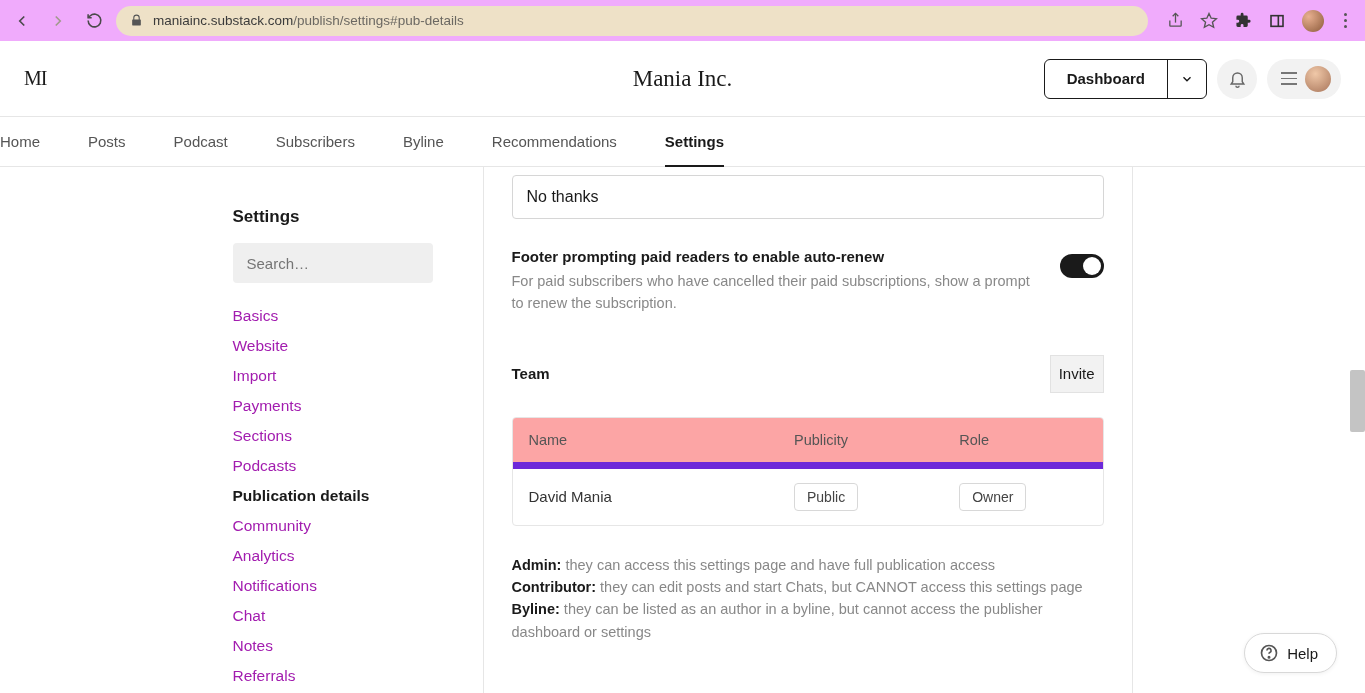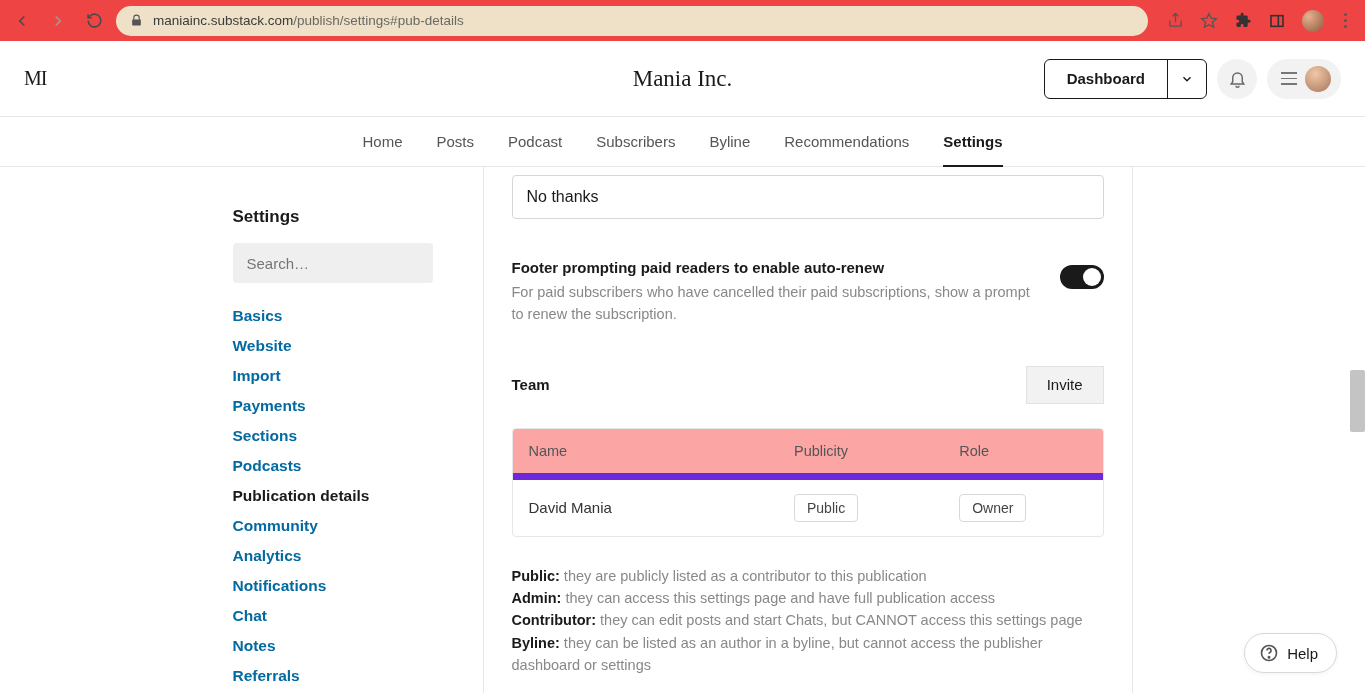--- a/index.html
+++ b/index.html
@@ -1,19 +1,19 @@
 <!DOCTYPE html>
 <html><head>
 <meta charset="utf-8">
 <style>
   * { box-sizing: border-box; margin: 0; padding: 0; }
   body { font-family: -apple-system, BlinkMacSystemFont, "Segoe UI", Helvetica, Arial, sans-serif; font-size: 14px; color: #1a1a1a; background: #fff; }
   
   
-  .browser-bar { height: 41px; background: #ef4444; display: flex; align-items: center; padding: 0 8px; gap: 8px; }
+  .browser-bar { height: 41px; background: #f0abfc; display: flex; align-items: center; padding: 0 8px; gap: 8px; }
   .nav-btn { width: 28px; height: 28px; display:flex; align-items:center; justify-content:center; color:#4a4a4a; border-radius:50%; cursor:pointer;}
   .nav-btn.disabled { color: #a09a8c; }
   .url-bar { flex:1; height:30px; background:#eee1c7; border-radius:15px; display:flex; align-items:center; padding:0 14px; gap:10px; color:#3b3b3b; font-size:13.5px; }
   .url-text .path { color:#6b6862; }
   .url-right { display:flex; align-items:center; gap:16px; margin-left:10px; margin-right:6px;}
   .chrome-icon { width:18px; height:18px; color:#444; display:flex; align-items:center; justify-content:center;}
   .avatar-small { width:22px; height:22px; border-radius:50%; background: radial-gradient(circle at 30% 30%, #e8b090, #8b5a3a); }
   .chrome-menu-dots { display:flex; flex-direction:column; gap:3px; padding:4px;}
   .chrome-menu-dots span{width:3px;height:3px;background:#555;border-radius:50%;}
   
@@ -25,51 +25,51 @@
   .dash-group { display:flex; border:1.5px solid #1a1a1a; border-radius:6px; height:40px; overflow:hidden;}
   .dash-btn { padding:0 22px; display:flex; align-items:center; font-weight:600; font-size:15px; cursor:pointer; border-right:1.5px solid #1a1a1a;}
   .dash-caret { width:38px; display:flex; align-items:center; justify-content:center; cursor:pointer;}
   .round-btn { width:40px; height:40px; border-radius:50%; background:#f2f2f2; display:flex; align-items:center; justify-content:center; cursor:pointer;}
   .acct-btn { display:flex; align-items:center; gap:8px; padding:0 10px 0 14px; height:40px; background:#f2f2f2; border-radius:20px; cursor:pointer;}
   .acct-avatar { width:26px; height:26px; border-radius:50%; background: radial-gradient(circle at 40% 30%, #f0c8a8, #a8755a); }
   .burger { display:flex; flex-direction:column; gap:4px;}
   .burger span{width:16px;height:1.5px;background:#777;}
   
   
-  .nav-tabs { height:50px; border-bottom:1px solid #e6e6e6; display:flex; justify-content:center; gap:34px; align-items:center;}
+  .nav-tabs { height:50px; border-bottom:1px solid #e6e6e6; display:flex; justify-content:flex-start; gap:48px; align-items:center;}
   .nav-tab { font-size:15px; color:#555; cursor:pointer; height:100%; display:flex; align-items:center; position:relative;}
   .nav-tab.active { color:#1a1a1a; font-weight:600;}
   .nav-tab.active::after { content:""; position:absolute; bottom:-1px; left:0; right:0; height:2px; background:#1a1a1a;}
   
   
   .main { display:flex; justify-content:center; }
   .content-wrap { width: 900px; display:flex; gap:0; position:relative; padding-top: 40px;}
   
   .sidebar { width: 230px; flex-shrink:0; }
   .sidebar h2 { font-size:17px; font-weight:700; margin-bottom:16px; }
   .search-box { width:200px; height:40px; background:#efefef; border:none; border-radius:4px; padding:0 14px; font-size:15px; color:#888; margin-bottom:18px; outline:none;}
-  .side-item { font-size:15.5px; color:#0369a1; padding:6px 0; cursor:pointer;font-weight:bold;}
+  .side-item { font-size:15.5px; color:#a21caf; padding:6px 0; cursor:pointer;}
   .side-item.active { color:#1a1a1a; font-weight:700;}
   
   .panel { flex:1; border:1px solid #e6e6e6; border-radius:6px; border-top:none; border-top-left-radius:0; border-top-right-radius:0; padding: 0 28px 32px 28px; min-height:500px; margin-left:20px;}
   
   .text-input { width:100%; height:44px; border:1px solid #d6d6d6; border-radius:4px; padding:0 14px; font-size:16px; color:#1a1a1a; outline:none; font-family:inherit;}
   
-  .section-block { margin-top:40px; }
+  .section-block { margin-top:29px; }
   .section-title-row { display:flex; align-items:flex-start; gap:20px;}
   .section-title-row .txt { flex:1;}
   .section-heading { font-size:15px; font-weight:600; color:#1a1a1a; margin-bottom:6px;}
   .section-desc { font-size:14.5px; color:#888; line-height:1.5;}
   
   .toggle { width:44px; height:24px; background:#1a1a1a; border-radius:12px; position:relative; cursor:pointer; flex-shrink:0; margin-top:6px;}
   .toggle::after { content:""; position:absolute; right:3px; top:3px; width:18px; height:18px; background:#fff; border-radius:50%;}
   
   .team-header { display:flex; align-items:center; margin-top:40px;}
   .team-header h3 { font-size:15px; font-weight:600;}
-  .invite-btn { margin-left:auto; height:38px; padding:0 20px; background:#f2f2f2; border:1px solid #e2e2e2; border-radius:0; font-size:15px; font-weight:500; color:#1a1a1a; cursor:pointer;}
+  .invite-btn { margin-left:auto; height:38px; padding:0 8px; background:#f2f2f2; border:1px solid #e2e2e2; border-radius:0; font-size:15px; font-weight:500; color:#1a1a1a; cursor:pointer;}
   
   .team-table { width:100%; border:1px solid #e6e6e6; border-radius:4px; margin-top:24px; border-collapse:separate; border-spacing:0; overflow:hidden;}
   .team-table th { text-align:left; font-weight:400; font-size:14.5px; color:#555; background:#fca5a5; padding:14px 16px; border-bottom:7px solid #6d28d9;}
   .team-table td { padding:14px 16px; font-size:15px; color:#333;}
   .pill { display:inline-block; padding:5px 12px; border:1px solid #d8d8d8; border-radius:4px; font-size:14px; color:#444;}
   
   .role-defs { margin-top:28px; font-size:14.5px; color:#888; line-height:1.55;}
   .role-defs b { color:#1a1a1a; font-weight:600;}
   
   
@@ -231,21 +231,20 @@
         <tbody>
           <tr>
             <td>David Mania</td>
             <td><span class="pill">Public</span></td>
             <td><span class="pill">Owner</span></td>
           </tr>
         </tbody>
       </table>
       
       <div class="role-defs">
-        <div><b>Public:</b><span> they are publicly listed as a contributor to this publication</span></div>
         <div><b>Admin:</b><span> they can access this settings page and have full publication access</span></div>
         <div><b>Contributor:</b><span> they can edit posts and start Chats, but CANNOT access this settings page</span></div>
         <div><b>Byline:</b><span> they can be listed as an author in a byline, but cannot access the publisher dashboard or settings</span></div>
       </div>
     </div>
   </div>
 </div>
 
 <div class="help-btn">
   <svg width="20" height="20" viewBox="0 0 24 24" fill="none" stroke="#555" stroke-width="2">

